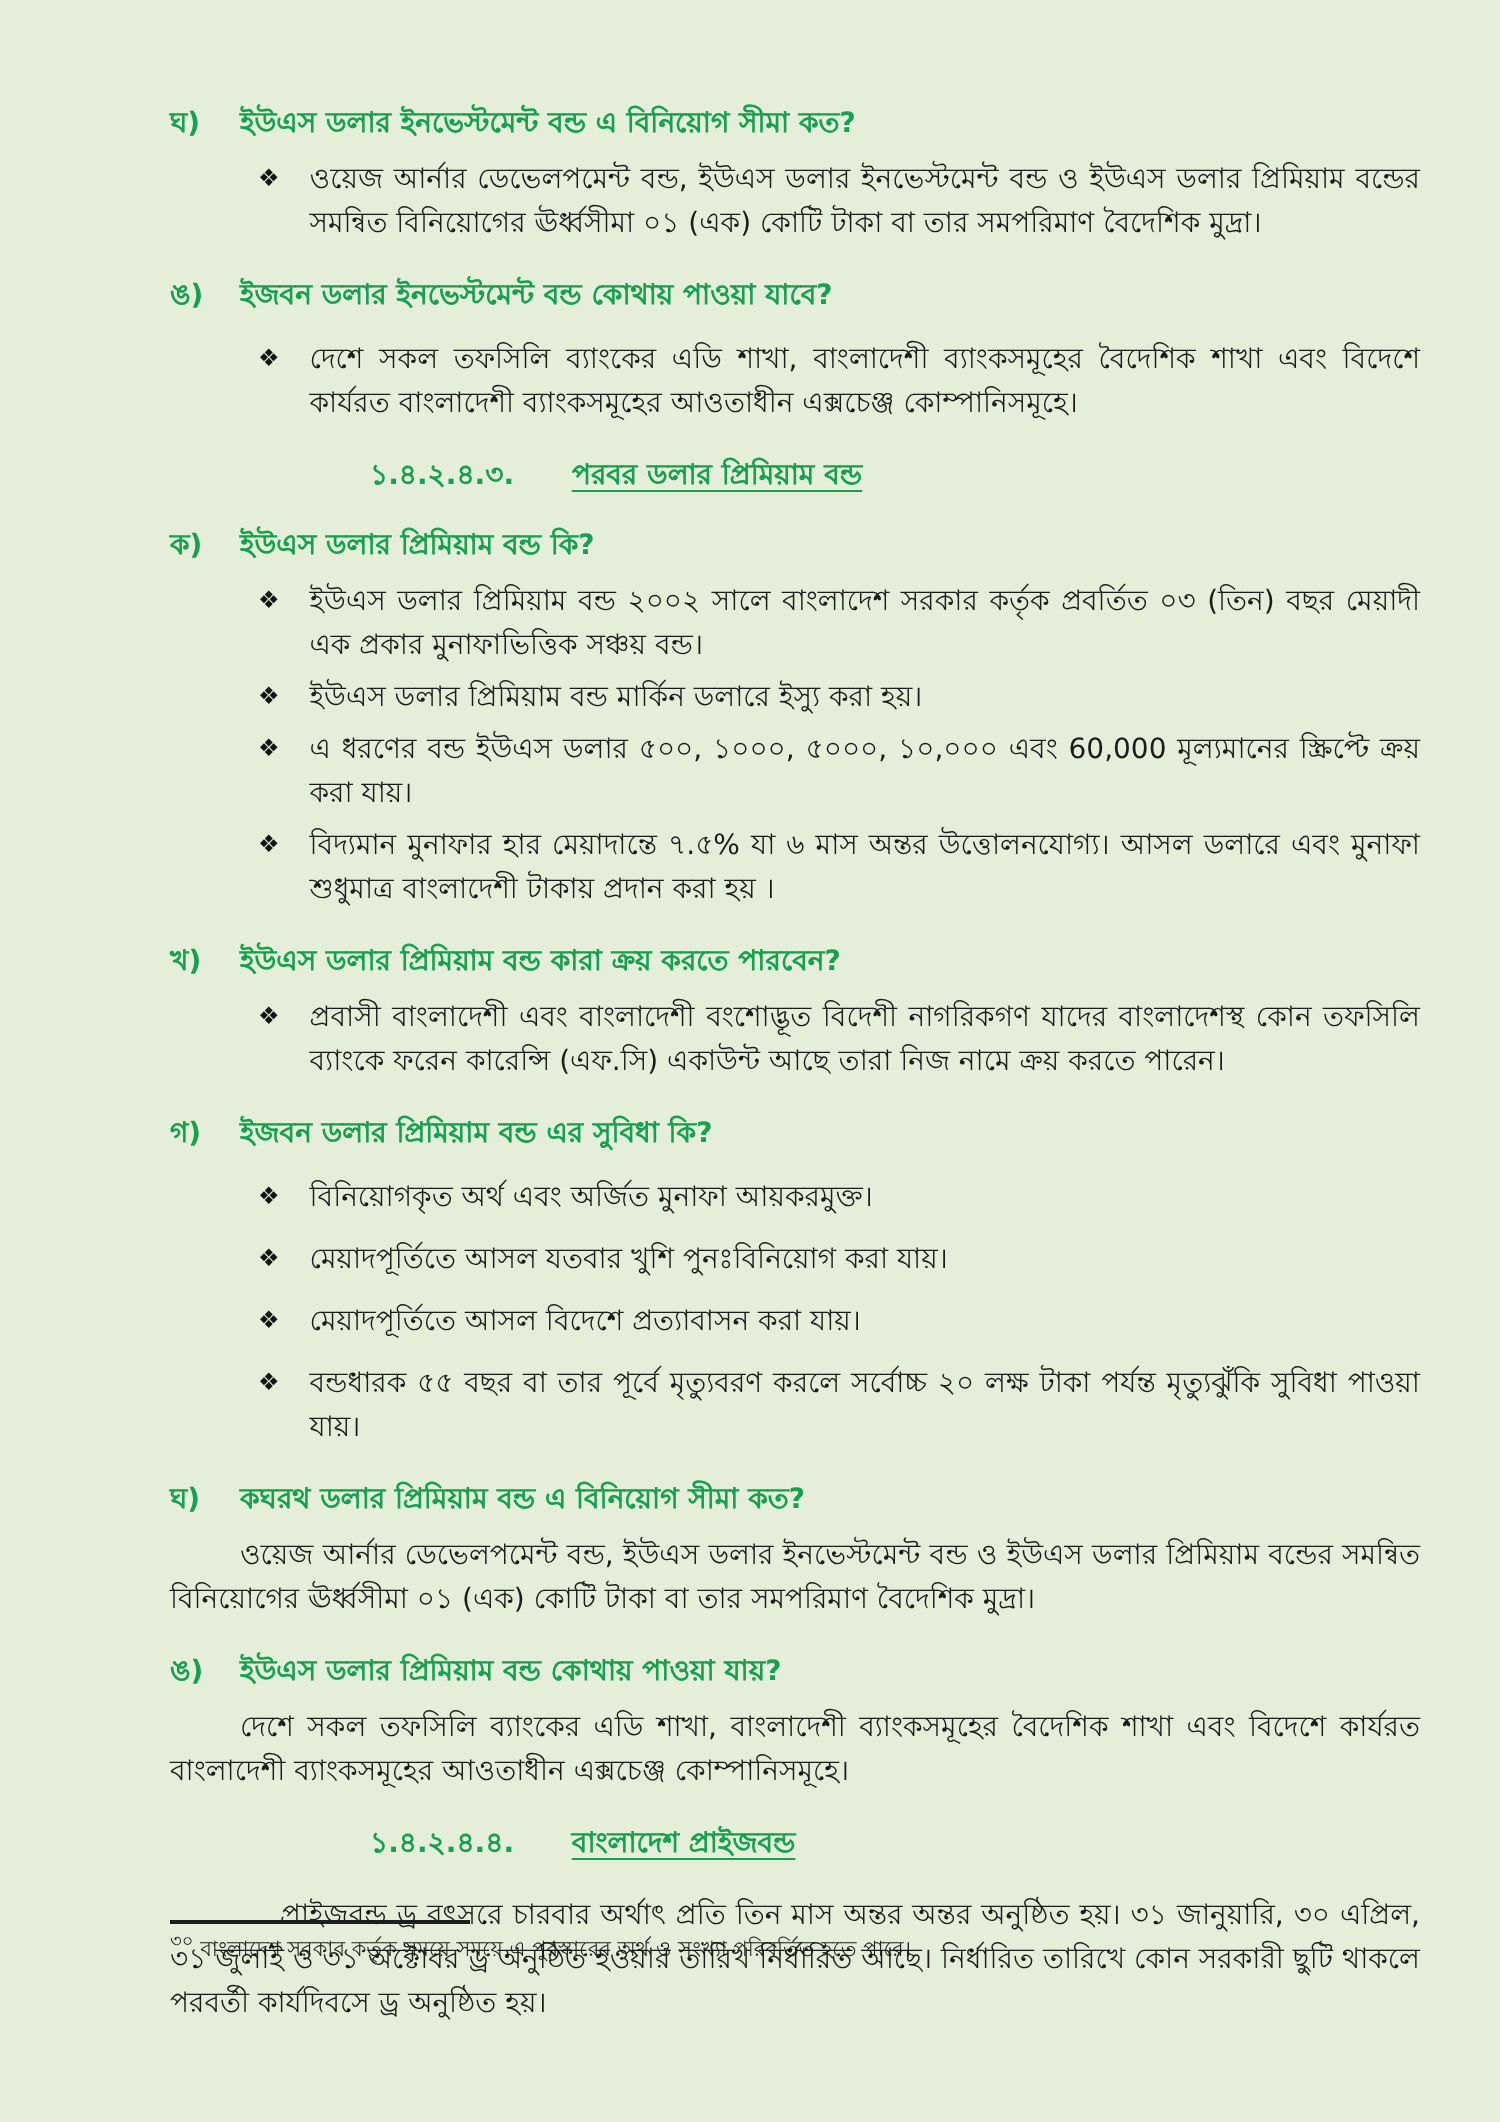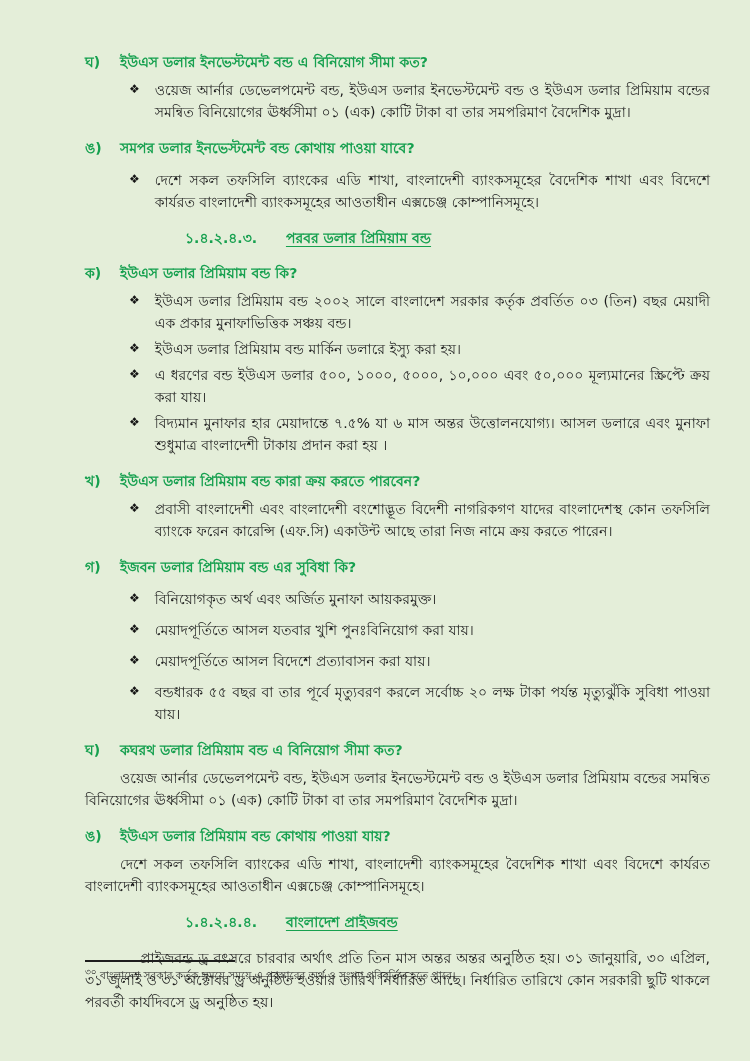--- a/index.html
+++ b/index.html
@@ -44,21 +44,21 @@
     </div>
     <div class="bullet">
       <span class="bicon">❖</span>
       <span class="btext">ওয়েজ আর্নার ডেভেলপমেন্ট বন্ড, ইউএস ডলার ইনভেস্টমেন্ট বন্ড ও ইউএস ডলার প্রিমিয়াম বন্ডের সমন্বিত বিনিয়োগের ঊর্ধ্বসীমা ০১ (এক) কোটি টাকা বা তার সমপরিমাণ বৈদেশিক মুদ্রা।</span>
     </div>
   </div>
 
   <div class="qa">
     <div class="qrow">
       <span class="qlabel">ঙ)</span>
-      <span class="qtext">সমপর ডলার ইনভেস্টমেন্ট বন্ড কোথায় পাওয়া যাবে?</span>
+      <span class="qtext">ইজবন ডলার ইনভেস্টমেন্ট বন্ড কোথায় পাওয়া যাবে?</span>
     </div>
     <div class="bullet b-gap">
       <span class="bicon">❖</span>
       <span class="btext">দেশে সকল তফসিলি ব্যাংকের এডি শাখা, বাংলাদেশী ব্যাংকসমূহের বৈদেশিক শাখা এবং বিদেশে কার্যরত বাংলাদেশী ব্যাংকসমূহের আওতাধীন এক্সচেঞ্জ কোম্পানিসমূহে।</span>
     </div>
   </div>
 
   <div class="section-head">
     <span class="section-num">১.৪.২.৪.৩.</span>
     <span class="section-title">পরবর ডলার প্রিমিয়াম বন্ড</span>
@@ -72,21 +72,21 @@
     <div class="bullet">
       <span class="bicon">❖</span>
       <span class="btext">ইউএস ডলার প্রিমিয়াম বন্ড ২০০২ সালে বাংলাদেশ সরকার কর্তৃক প্রবর্তিত ০৩ (তিন) বছর মেয়াদী এক প্রকার মুনাফাভিত্তিক সঞ্চয় বন্ড।</span>
     </div>
     <div class="bullet">
       <span class="bicon">❖</span>
       <span class="btext">ইউএস ডলার প্রিমিয়াম বন্ড মার্কিন ডলারে ইস্যু করা হয়।</span>
     </div>
     <div class="bullet">
       <span class="bicon">❖</span>
-      <span class="btext">এ ধরণের বন্ড ইউএস ডলার ৫০০, ১০০০, ৫০০০, ১০,০০০ এবং ৫০,০০০ মূল্যমানের স্ক্রিপ্টে ক্রয় করা যায়।</span>
+      <span class="btext">এ ধরণের বন্ড ইউএস ডলার ৫০০, ১০০০, ৫০০০, ১০,০০০ এবং 60,000 মূল্যমানের স্ক্রিপ্টে ক্রয় করা যায়।</span>
     </div>
     <div class="bullet">
       <span class="bicon">❖</span>
       <span class="btext">বিদ্যমান মুনাফার হার মেয়াদান্তে ৭.৫% যা ৬ মাস অন্তর উত্তোলনযোগ্য। আসল ডলারে এবং মুনাফা শুধুমাত্র বাংলাদেশী টাকায় প্রদান করা হয় ।</span>
     </div>
   </div>
 
   <div class="qa">
     <div class="qrow">
       <span class="qlabel">খ)</span>

